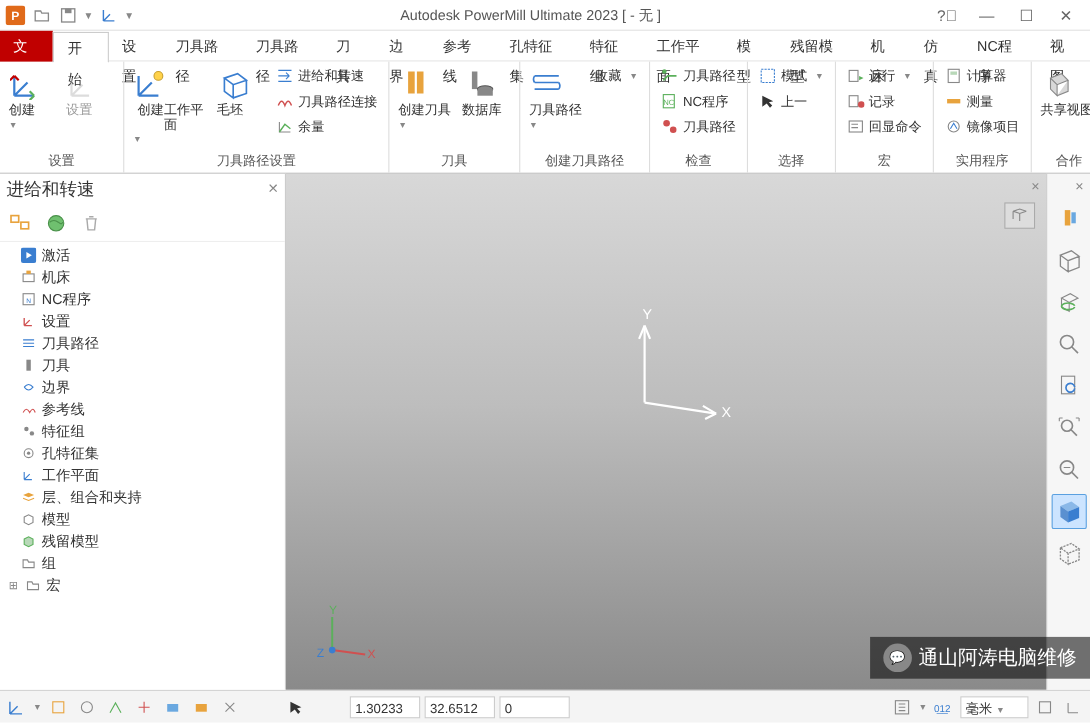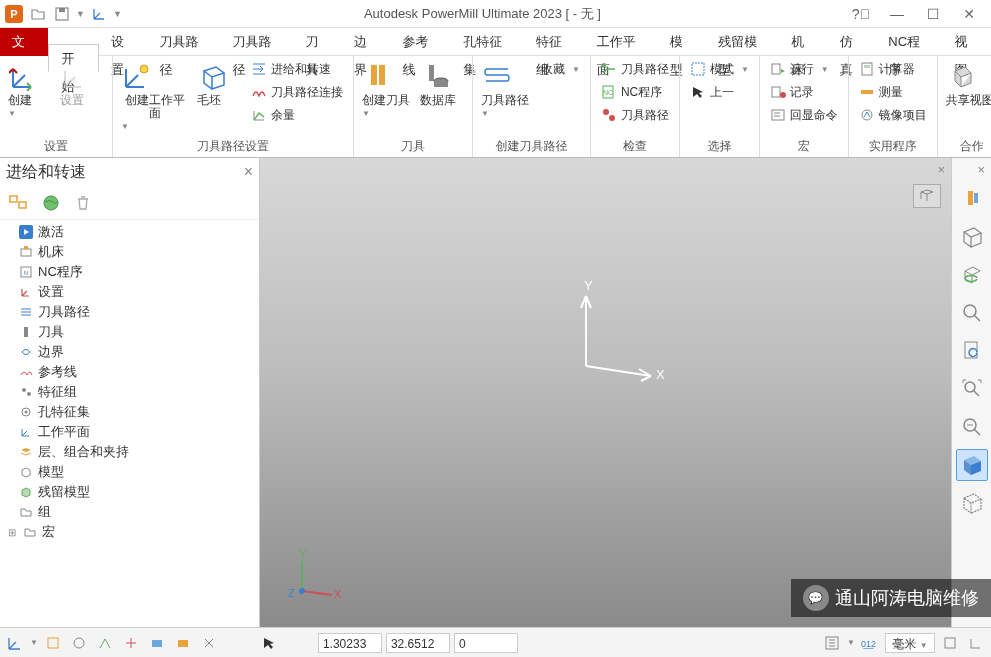--- a/index.html
+++ b/index.html
@@ -10,21 +10,21 @@
 .titlebar .qat { display: flex; align-items: center; gap: 4px; padding: 0 4px; }
 .titlebar .qat-icon { width: 20px; height: 20px; display: flex; align-items: center; justify-content: center; }
 .titlebar .title { flex: 1; text-align: center; font-size: 13px; color: #555; }
 .titlebar .winctrl { display: flex; gap: 8px; padding: 0 8px; }
 .titlebar .winctrl span { width: 28px; text-align: center; color: #666; font-size: 14px; }
 
 
 .ribbon-tabs { height: 28px; display: flex; background: #fff; border-bottom: 1px solid #e0e0e0; }
 .ribbon-tab { padding: 0 12px; height: 28px; line-height: 28px; font-size: 13px; color: #333; cursor: pointer; }
 .ribbon-tab.file { background: #c00000; color: #fff; }
-.ribbon-tab.active { background: #fff; border: 1px solid #ccc; border-bottom: 1px solid #fff; position: relative; top: 16px; }
+.ribbon-tab.active { background: #fff; border: 1px solid #ccc; border-bottom: 1px solid #fff; position: relative; top: 1px; }
 
 
 .ribbon { height: 102px; display: flex; background: #fff; border-bottom: 1px solid #bbb; }
 .ribbon-group { display: flex; flex-direction: column; border-right: 1px solid #ddd; padding: 2px 6px 0 6px; }
 .ribbon-group .items { flex: 1; display: flex; align-items: flex-start; gap: 4px; }
 .ribbon-group .label { text-align: center; font-size: 12px; color: #555; padding: 2px 0; }
 .big-btn { display: flex; flex-direction: column; align-items: flex-start; width: 48px; padding: 2px; gap: 2px; font-size: 12px; }
 .big-btn .ic { width: 32px; height: 32px; display: flex; align-items: center; justify-content: center; }
 .big-btn .txt { font-size: 12px; text-align: center; line-height: 13px; }
 .small-col { display: flex; flex-direction: column; gap: 1px; }
@@ -52,21 +52,21 @@
 .viewport .iso-btn { position:absolute; right:10px; top:26px; width:28px; height:24px; border:1px solid #aaa; display:flex; align-items:center; justify-content:center; background:#ddd; }
 
 .right-toolbar { width: 40px; background: #f6f6f6; border-left: 1px solid #ccc; display: flex; flex-direction: column; align-items: center; gap: 6px; padding-top: 4px; }
 .right-toolbar .rbtn { width: 32px; height: 32px; display: flex; align-items: center; justify-content: center; border-radius: 2px; }
 .right-toolbar .rbtn.active { background: #cce4ff; border: 1px solid #5aa0e0; }
 
 
 .statusbar { height: 30px; display: flex; align-items: center; background: #f4f4f4; border-top: 1px solid #ccc; padding: 0 4px; gap: 4px; }
 .statusbar .sicon { width: 22px; height: 22px; display:flex; align-items:center; justify-content:center; }
 .statusbar .coord { width: 64px; height: 20px; border: 1px solid #ccc; background: #fff; font-size: 12px; padding: 0 4px; line-height: 20px; }
-.statusbar .unit { width: 50px; height: 20px; border: 1px solid #ccc; background: #fff; font-size: 12px; padding: 0 4px; line-height: 20px; text-align: center; }
+.statusbar .unit { width: 62px; height: 20px; border: 1px solid #ccc; background: #fff; font-size: 12px; padding: 0 4px; line-height: 20px; }
 .spacer { flex: 1; }
 
 .watermark { position: absolute; right: 0; bottom: 40px; background: rgba(0,0,0,0.55); color: #fff; padding: 6px 12px; font-size: 18px; display: flex; align-items: center; gap: 6px; }
 .watermark .wicon { width: 26px; height: 26px; background: #888; border-radius: 50%; display:flex; align-items:center; justify-content:center; font-size:12px; }
 </style>
 </head>
 <body>
 
 <div class="titlebar">
   <div class="qat">

